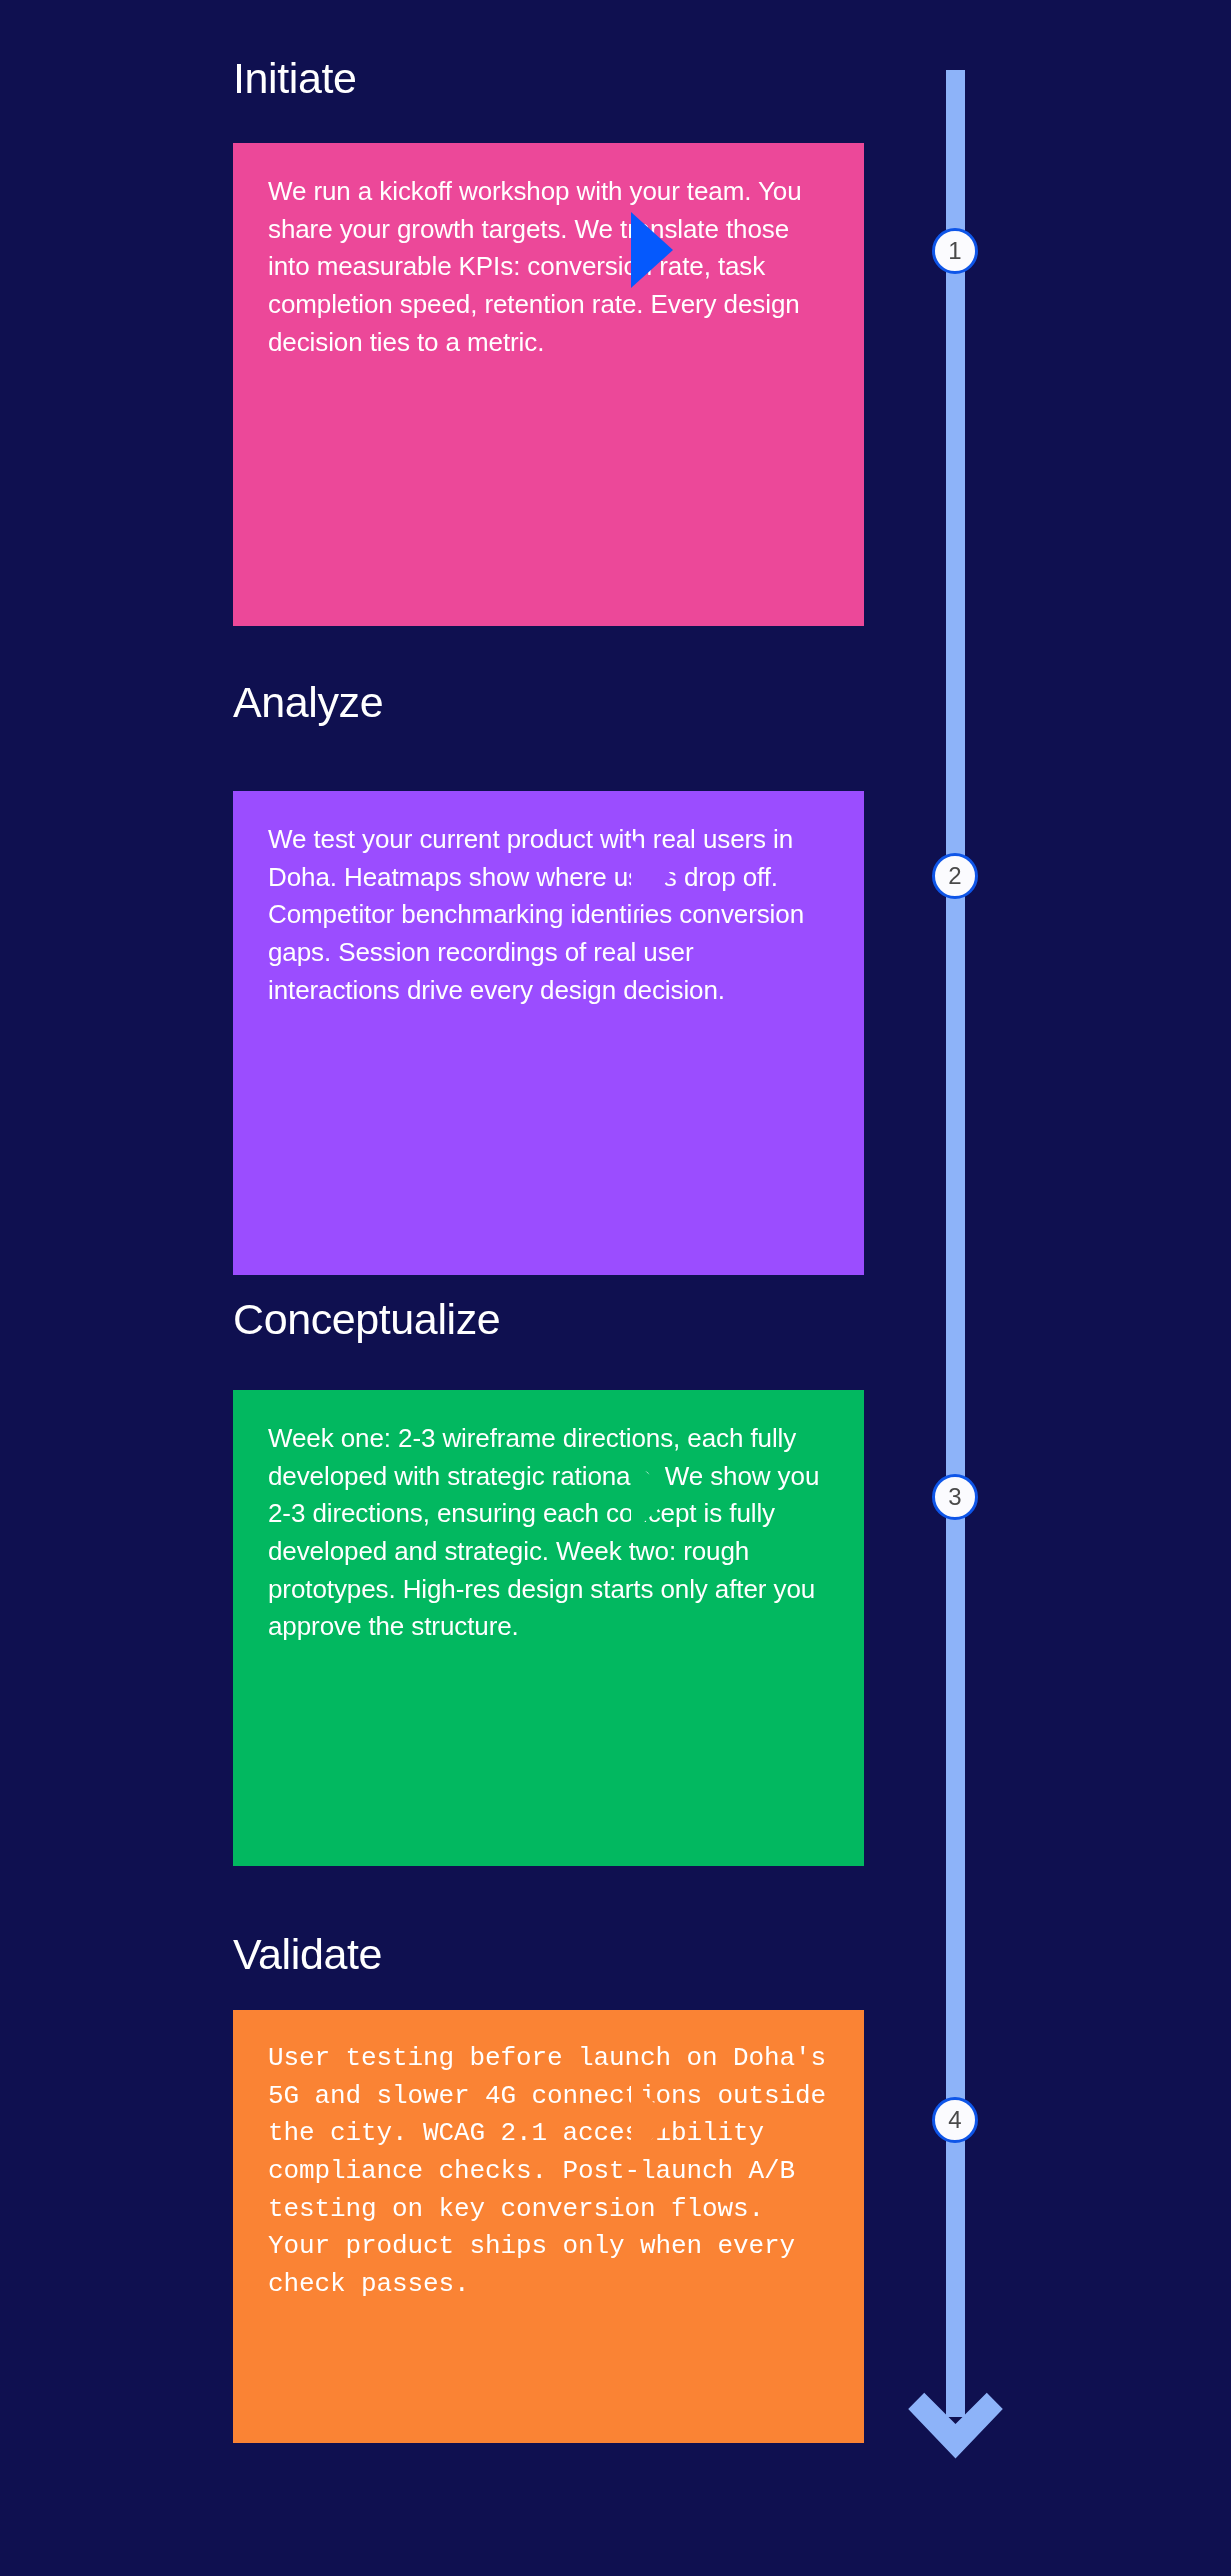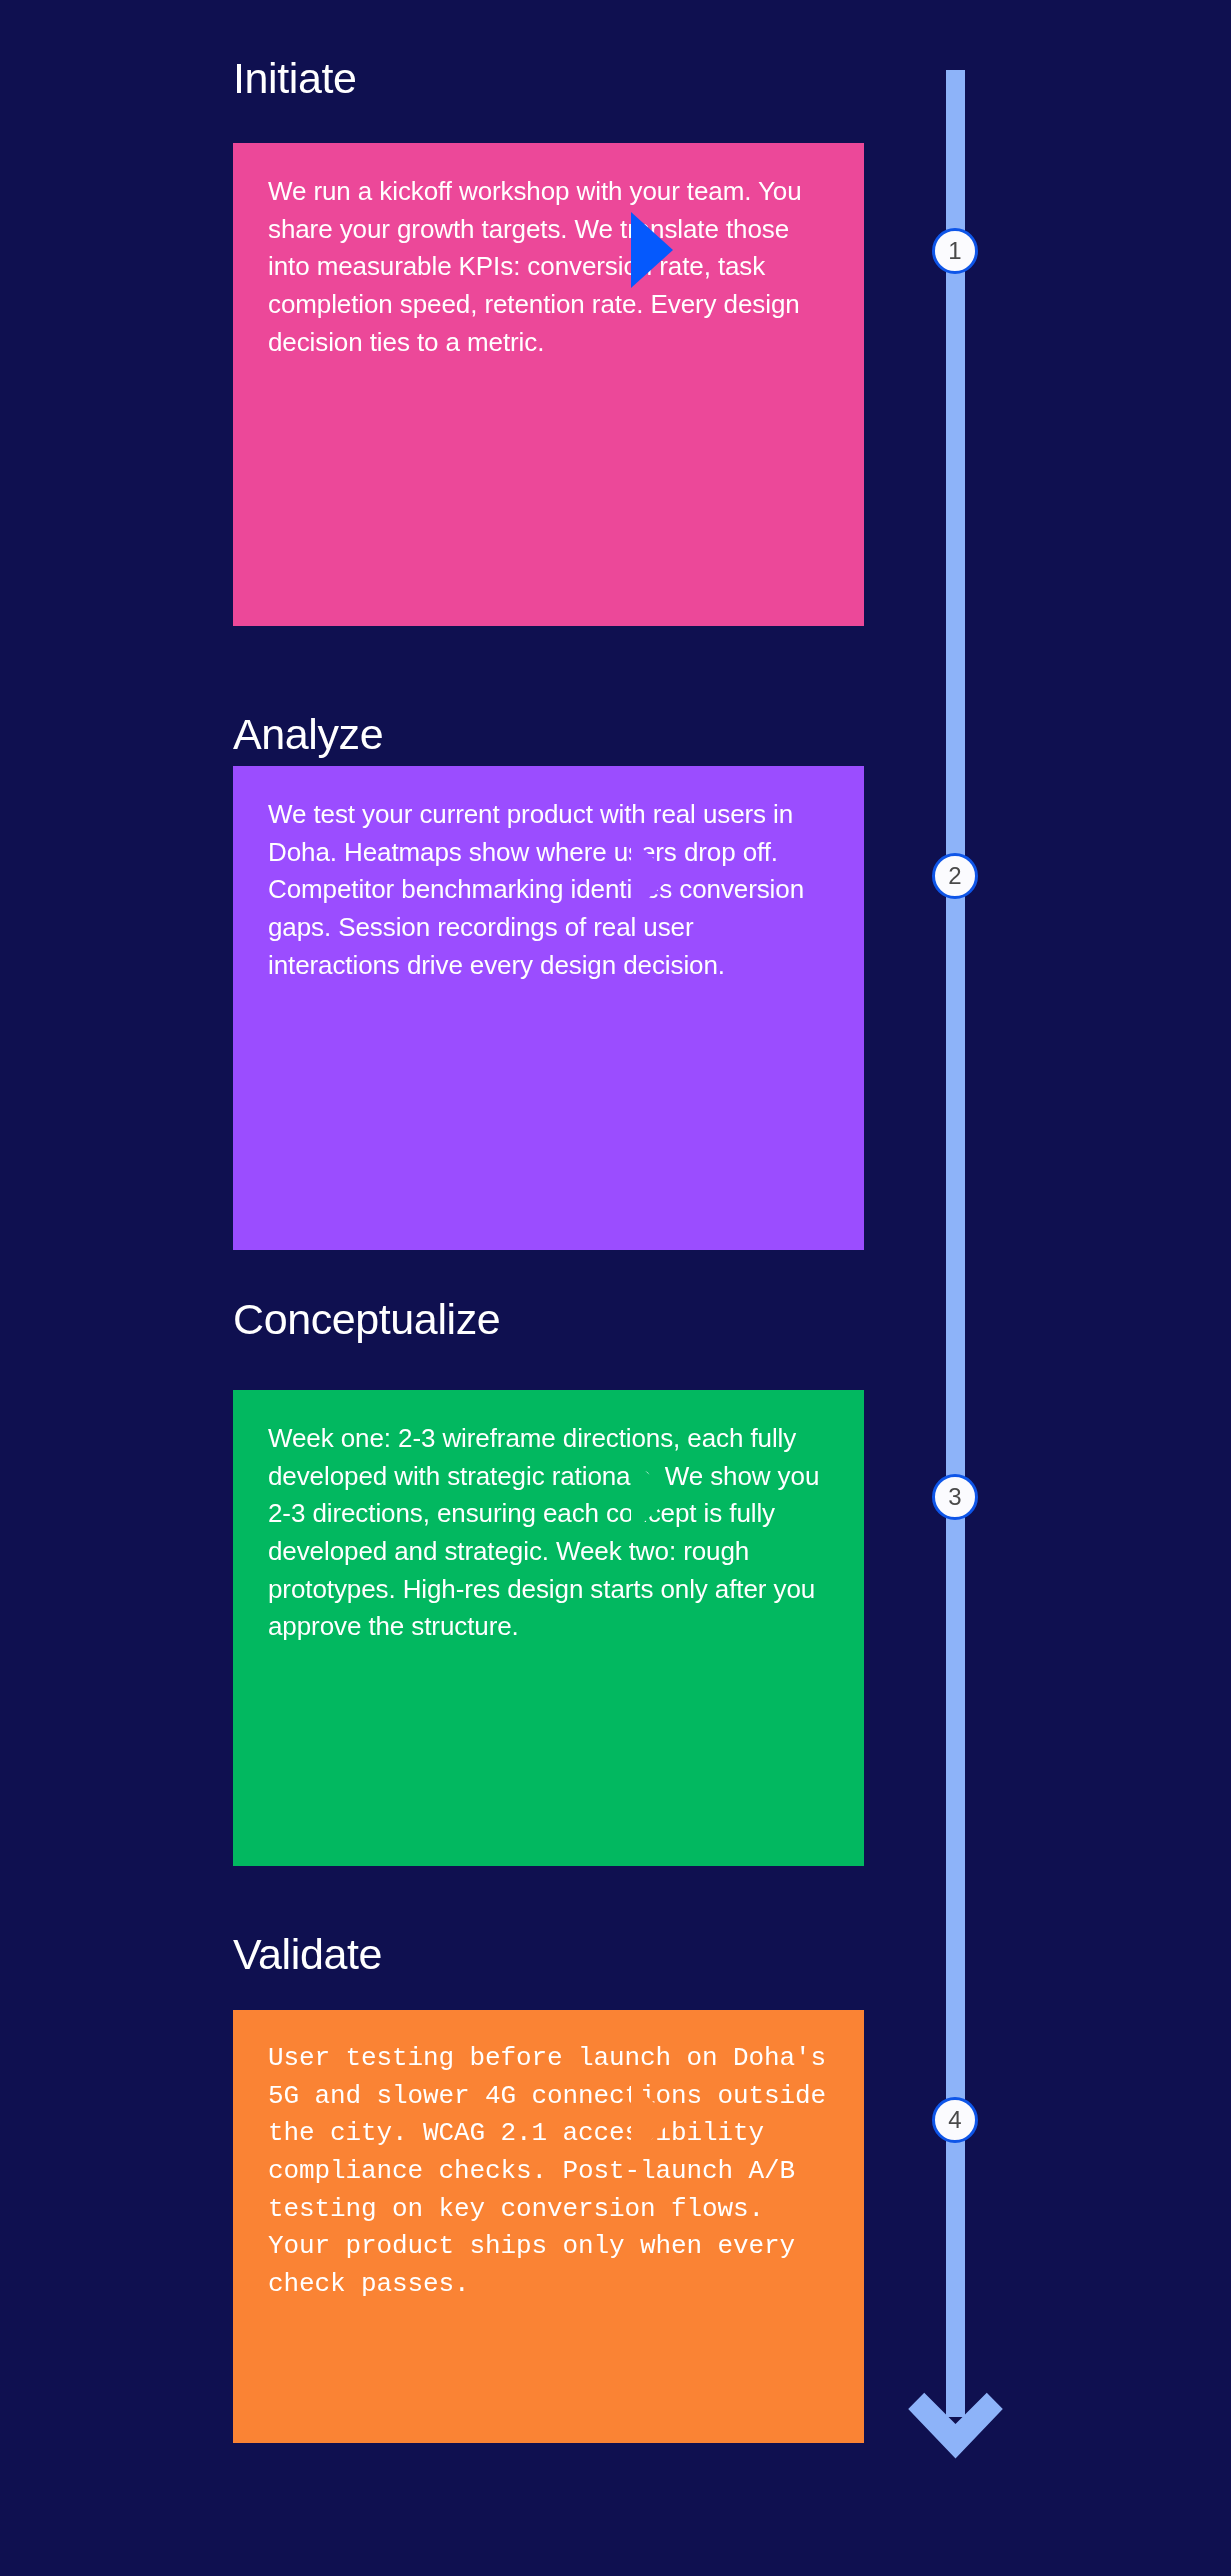--- a/index.html
+++ b/index.html
@@ -81,21 +81,21 @@
   
   .card-tail {
     position:absolute;
     left:631px;
     width:0; height:0;
     border-top:38px solid transparent;
     border-bottom:38px solid transparent;
   }
 
   .c-blue   { background:#ec4899; }
-  .c-purple { background:#9B4DFF; }
+  .c-purple { background:#9B4DFF;margin-top:25px; }
   .c-green  { background:#02B860; }
   .c-orange { background:#FA8334;font-family:Liberation Mono, monospace; }
 
   .t-blue   { border-left:42px solid #0559FD; }
   .t-purple { border-left:42px solid #9B4DFF; }
   .t-green  { border-left:42px solid #02B860; }
   .t-orange { border-left:42px solid #FA8334; }
 </style>
 </head>
 <body>
@@ -113,21 +113,21 @@
   <div class="step">
     <div class="step-title" style="top:57px;">Initiate</div>
     <div class="card c-blue" style="top:143px; height:483px;">
       <div class="card-text">We run a kickoff workshop with your team. You share your growth targets. We translate those into measurable KPIs: conversion rate, task completion speed, retention rate. Every design decision ties to a metric.</div>
     </div>
     <div class="card-tail t-blue" style="top:212px;"></div>
     <div class="marker" style="top:228px;">1</div>
   </div>
 
   <div class="step">
-    <div class="step-title" style="top:713px;">Analyze</div>
+    <div class="step-title" style="top:681px;">Analyze</div>
     <div class="card c-purple" style="top:766px; height:484px;">
       <div class="card-text">We test your current product with real users in Doha. Heatmaps show where users drop off. Competitor benchmarking identifies conversion gaps. Session recordings of real user interactions drive every design decision.</div>
     </div>
     <div class="card-tail t-purple" style="top:838px;"></div>
     <div class="marker" style="top:853px;">2</div>
   </div>
 
   <div class="step">
     <div class="step-title" style="top:1298px;">Conceptualize</div>
     <div class="card c-green" style="top:1390px; height:476px;">

